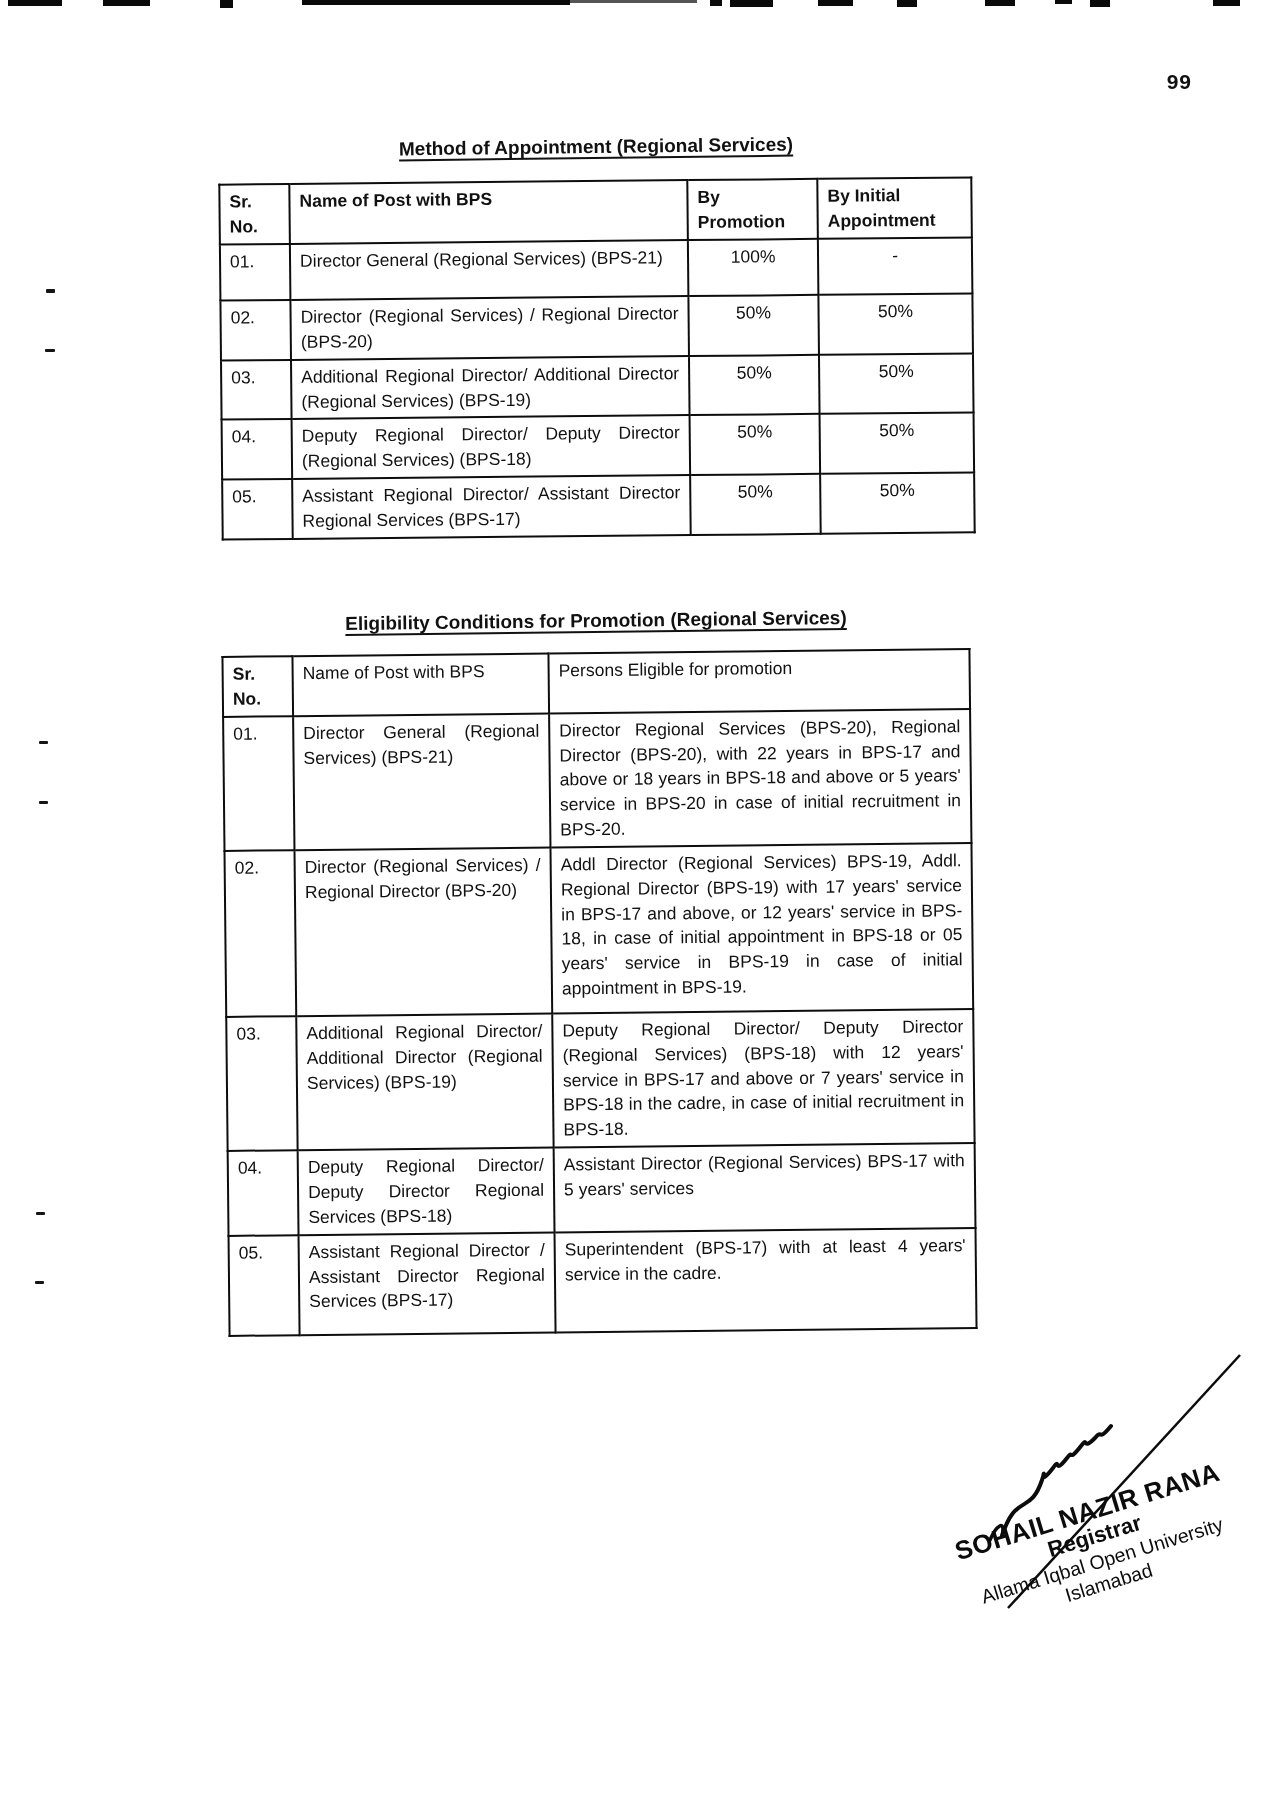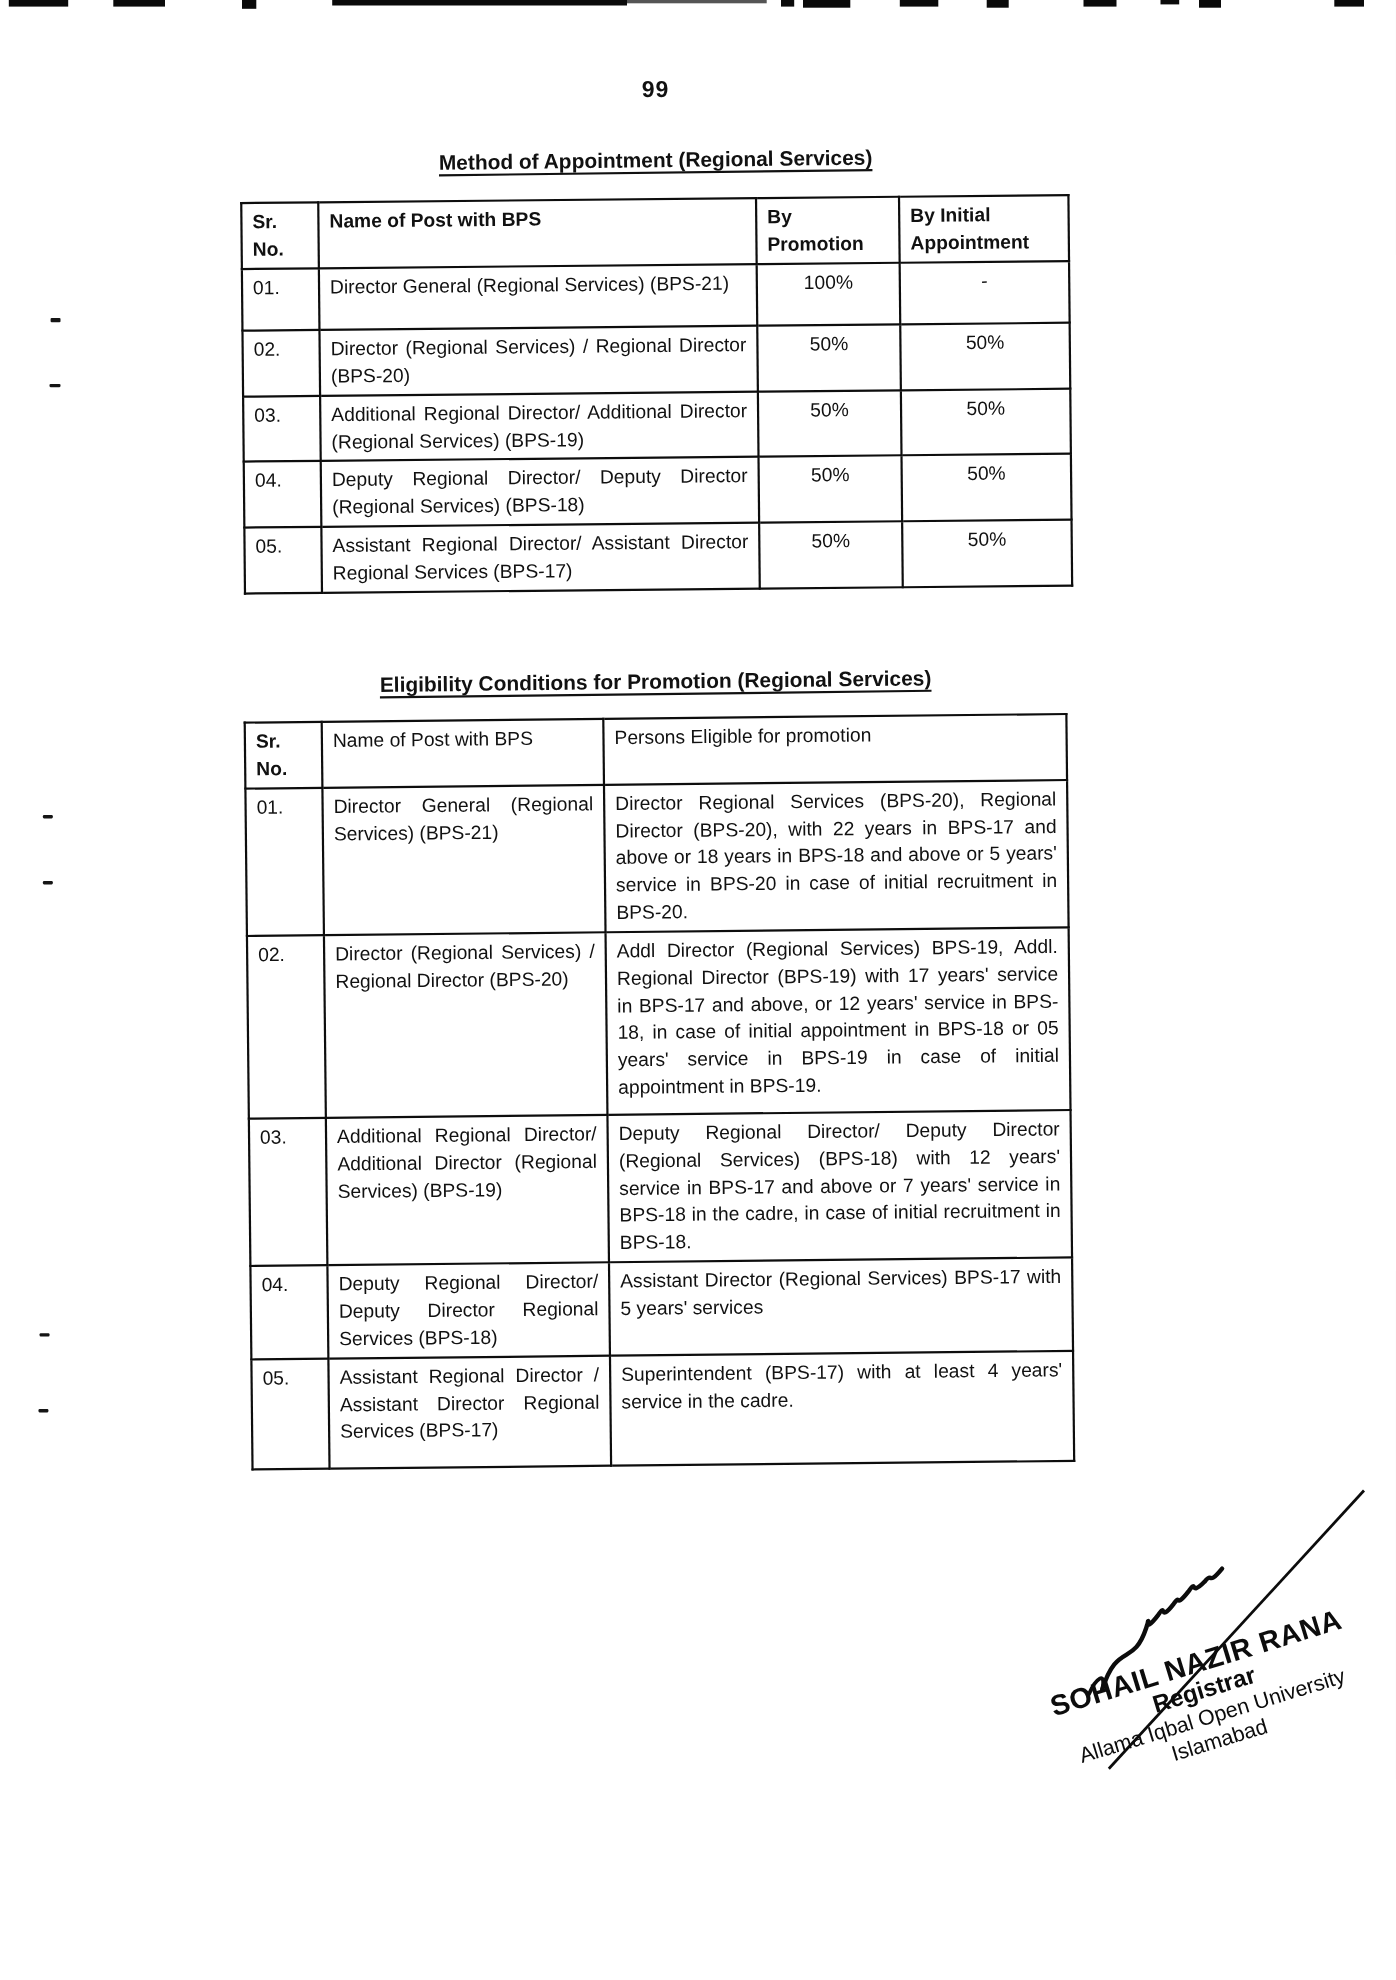--- a/index.html
+++ b/index.html
@@ -5,21 +5,21 @@
   html,body{margin:0;padding:0;background:#e8e8e8;}
   .page{
     position:relative;width:1269px;height:1800px;background:#ffffff;
     font-family:"Liberation Sans", sans-serif;color:#111;overflow:hidden;
   }
   
   .artifact{position:absolute;background:#0a0a0a;}
   .margin-mark{position:absolute;background:#151515;border-radius:1px;}
   
   .page-number{
-    position:absolute;top:70px;left:0;width:1192px;text-align:center;
+    position:absolute;top:70px;left:0;width:1192px;text-align:right;
     font-size:21px;font-weight:bold;letter-spacing:1px;
   }
   .doc-title{
     position:absolute;left:0;width:1192px;text-align:center;
     font-size:19px;font-weight:bold;
     text-decoration:underline;text-decoration-thickness:2px;text-underline-offset:4px;
   }
   .t1{top:136px;transform:rotate(-0.7deg);}
   .t2{top:610px;transform:rotate(-0.7deg);}
   

